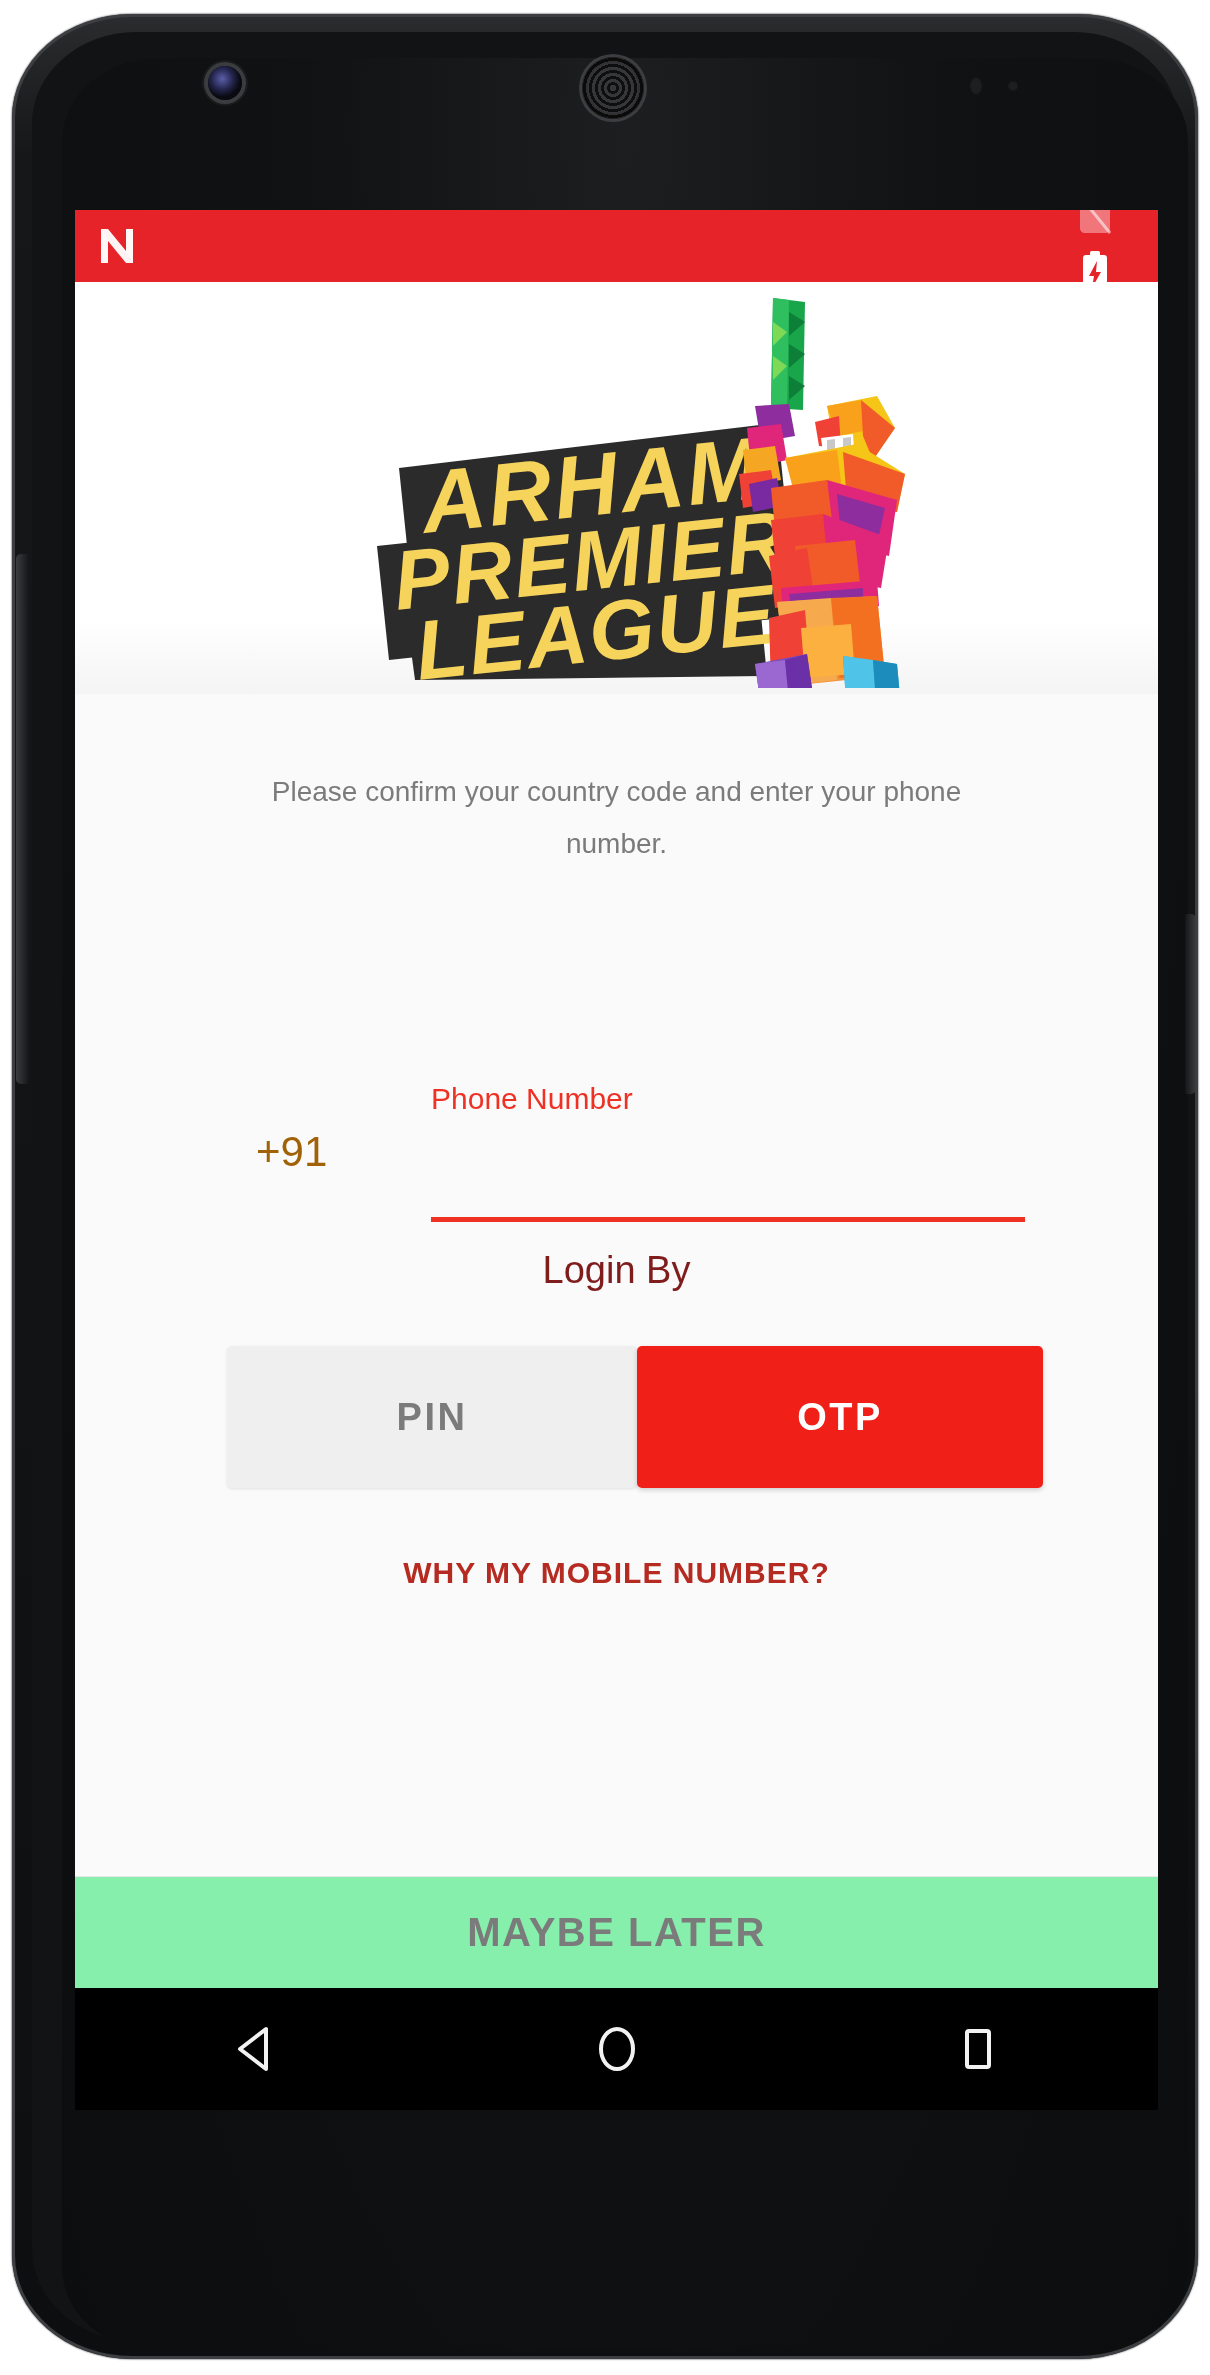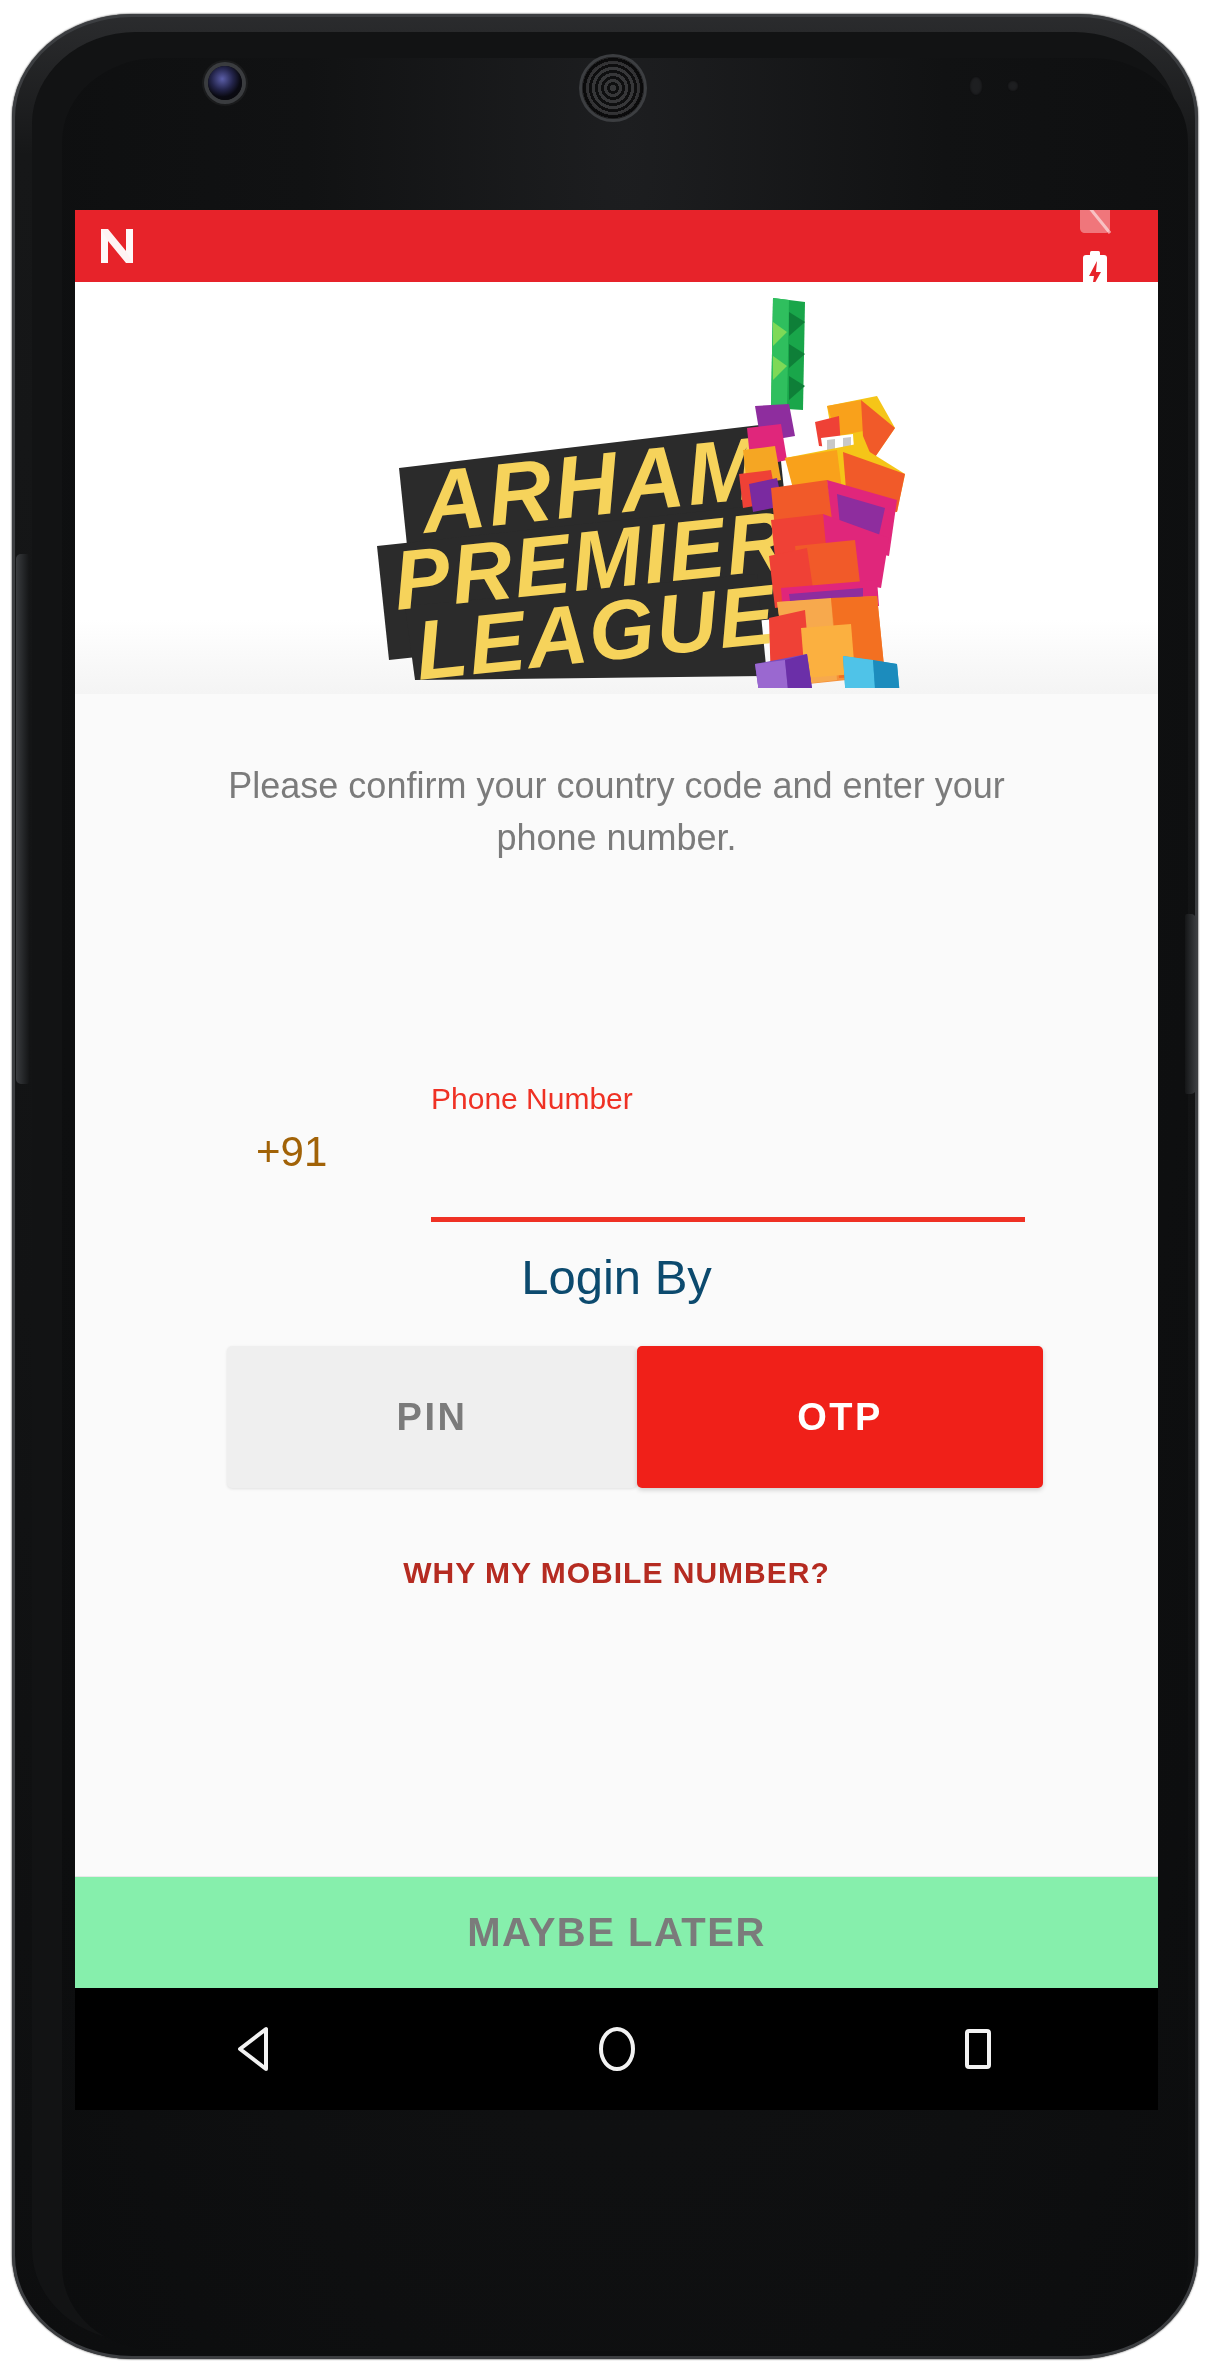--- a/index.html
+++ b/index.html
@@ -121,26 +121,26 @@
   }
   .logo-svg { display: block; width: 560px; height: 400px; margin-left: 40px;}
 
   .form-area {
     flex: 1;
     background: #fafafa;
     position: relative;
   }
 
   .intro {
-    margin: 12px auto;
+    margin: 18px auto;
     padding-top: 54px;
     width: 780px;
     text-align: center;
     color: #7b7b7b;
-    font-size: 36px;
+    font-size: 28px;
     line-height: 52px;
     font-weight: 400;
   }
 
   
   .country-row {
     position: absolute;
     left: 132px; top: 250px;
     width: 818px;
     border-bottom: 3px solid #37474f;
@@ -188,21 +188,21 @@
     font-size: 38px; color: #37474f;
     font-family: "Liberation Sans", sans-serif;
     padding: 0;
   }
 
   
   .login-by {
     position: absolute;
     top: 555px; left: 0; right: 0;
     text-align: center;
-    font-size: 49px; color: #0c4a6e; font-weight: 400;
+    font-size: 38px; color: #7f1d1d; font-weight: 400;
   }
 
   .btn-row {
     position: absolute;
     top: 652px; left: 120px;
     width: 848px;
     display: flex;
     align-items: flex-start;
   }
   .btn {

